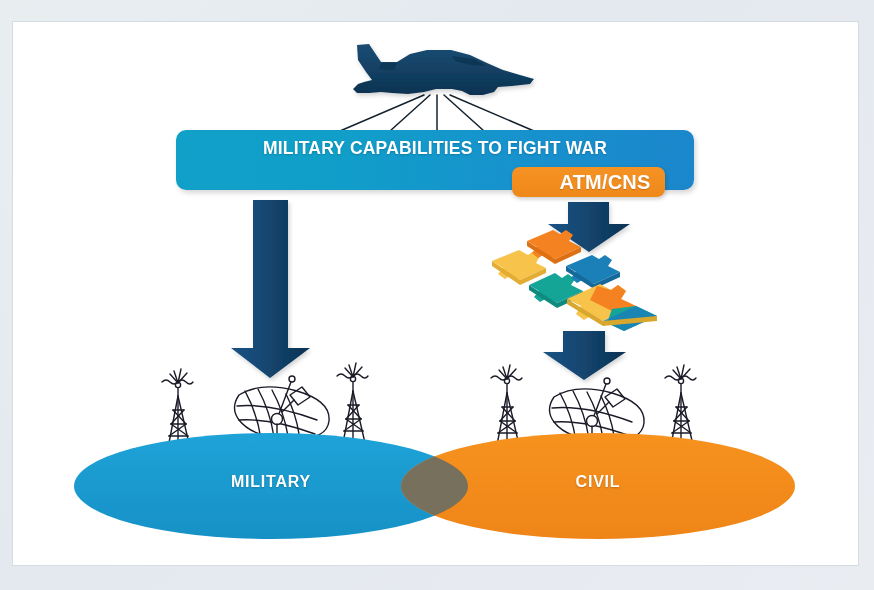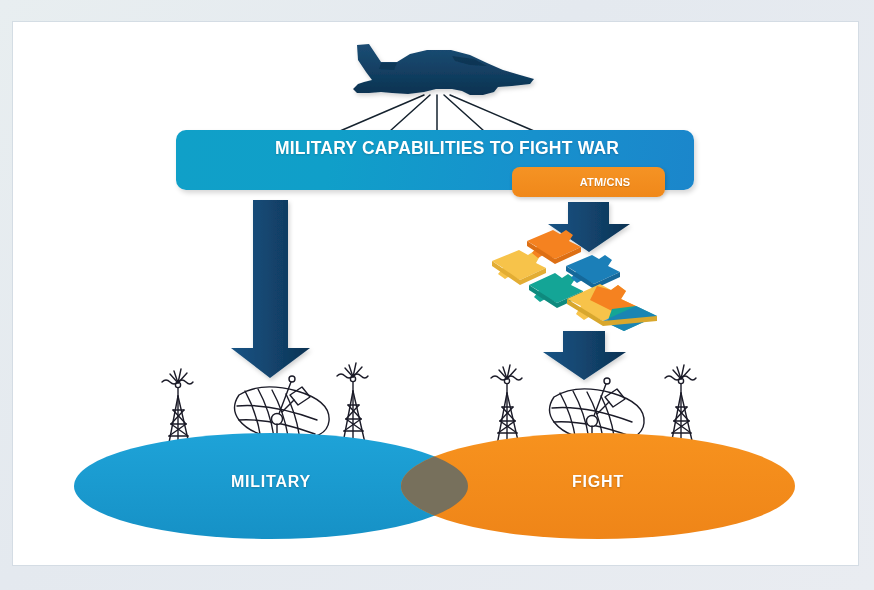--- a/index.html
+++ b/index.html
@@ -51,21 +51,21 @@
     left: 176px;
     top: 130px;
     width: 518px;
     height: 60px;
     border-radius: 10px;
     background: linear-gradient(100deg, #10a0c8 0%, #109fc9 30%, #1791cd 68%, #1b86cb 100%);
     box-shadow: 2px 3px 5px rgba(0,0,0,0.16);
   }
   #banner-title {
     position: absolute;
-    left: 12px;
+    left: 0;
     top: 8px;
     width: 100%;
     text-align: center;
     color: #ffffff;
     font-size: 17.5px;
     font-weight: bold;
     letter-spacing: 0.2px;
     text-shadow: 0 1px 2px rgba(0,0,0,0.18);
     white-space: nowrap;
   }
@@ -80,21 +80,21 @@
     background: linear-gradient(180deg, #f59324 0%, #f0881a 100%);
     box-shadow: 1px 2px 4px rgba(0,0,0,0.2);
   }
   #atm-label {
     position: absolute;
     inset: 0;
     display: flex;
     align-items: center;
     justify-content: center;
     color: #ffffff;
-    font-size: 11px;
+    font-size: 20px;
     font-weight: bold;
     letter-spacing: 0.2px;
     text-shadow: 0 1px 1px rgba(0,0,0,0.2);
     padding-left: 33px;
   }
 
   
   .ellipse-label {
     position: absolute;
     color: #ffffff;
@@ -433,16 +433,16 @@
     <div id="banner">
       <div id="banner-title">MILITARY CAPABILITIES TO FIGHT WAR</div>
     </div>
 
     <div id="atm-pill">
       <div id="atm-label">ATM/CNS</div>
     </div>
 
     <div class="ellipse-label" id="label-military">MILITARY</div>
 
-    <div class="ellipse-label" id="label-civil">FIGHT</div>
+    <div class="ellipse-label" id="label-civil">CIVIL</div>
 
   </div>
 </div>
 
 </body></html>

